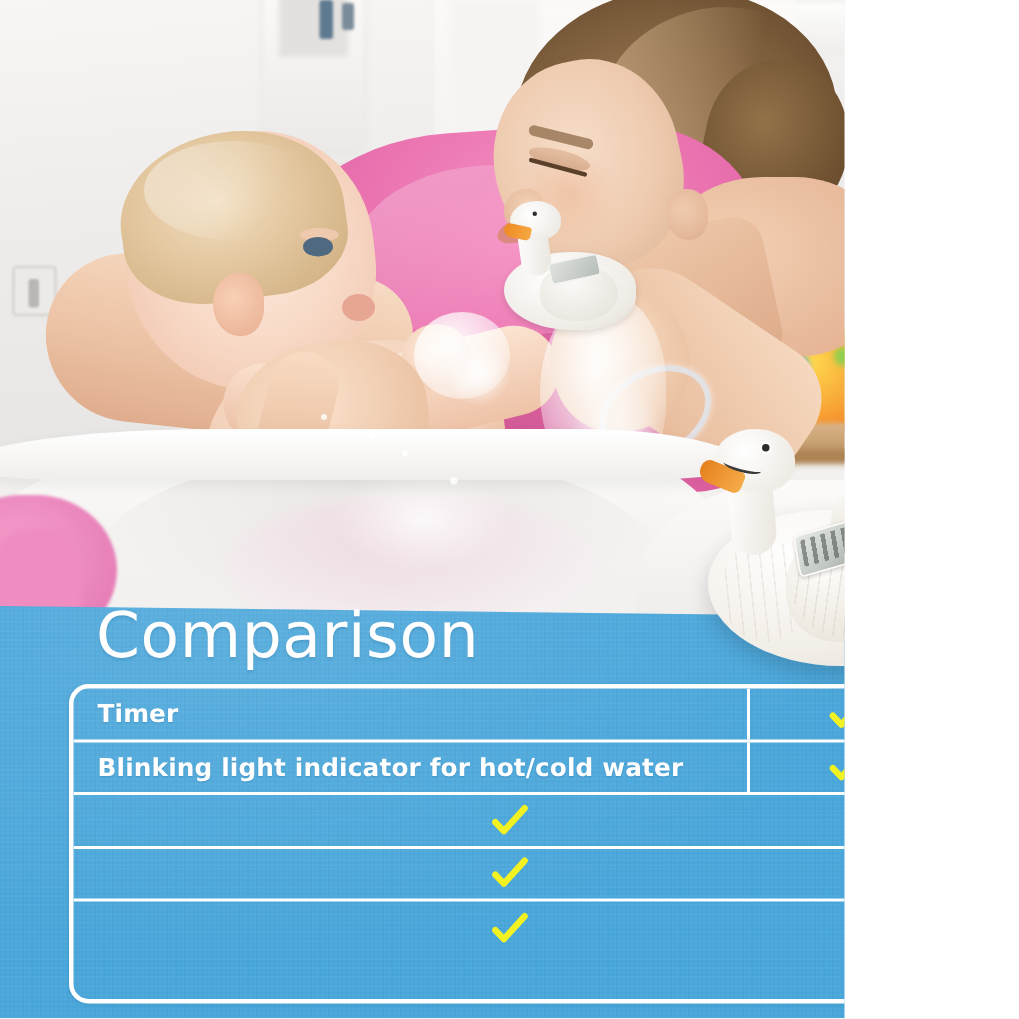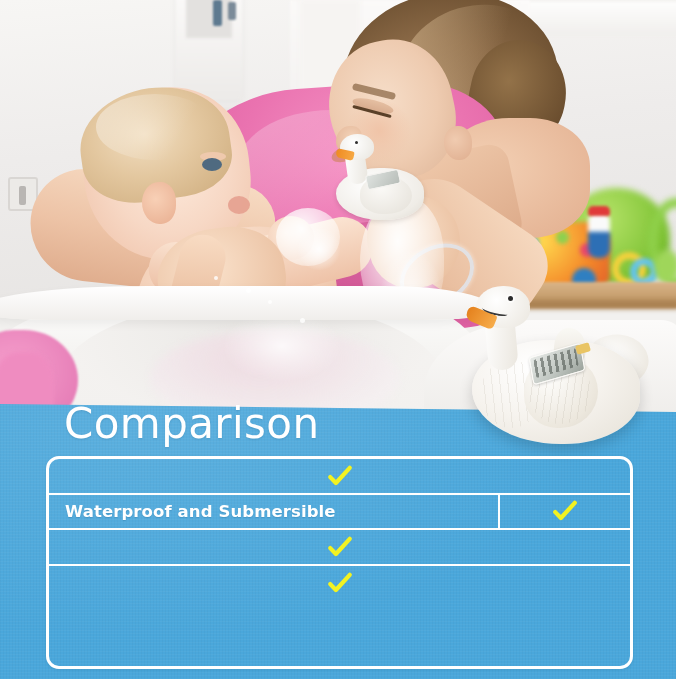--- a/index.html
+++ b/index.html
@@ -2,21 +2,21 @@
 <html><head>
 <meta charset="utf-8">
 <style>
   * { margin:0; padding:0; box-sizing:border-box; }
   html,body { width:679px; height:679px; overflow:hidden; }
   body {
     font-family:"Liberation Sans", sans-serif;
     background:#fff;
     position:relative;
   }
-  #stage { position:absolute; inset:0; width:676px; height:679px; overflow:hidden; }
+  #stage { position:absolute; inset:0; width:563px; height:679px; overflow:hidden; }
 
   
   .photo { position:absolute; left:0; top:0; width:679px; height:430px; overflow:hidden;
            background:#f2f1ef; }
 
   
   .wall { position:absolute; left:0; top:0; width:679px; height:300px;
           background:linear-gradient(175deg,#f7f6f4 0%,#eeeceb 45%,#e6e4e2 100%); }
   .wall-panel-a { position:absolute; left:176px; top:-10px; width:66px; height:110px;
                   background:linear-gradient(180deg,#fbfaf9,#eceae8); border-radius:3px;
@@ -435,29 +435,32 @@
     <div class="swanBig-fin"></div>
     <div class="swanBig-wing"></div>
     <div class="swanBig-wing-lines"></div>
     <div class="swanBig-disp"></div>
     <div class="swanBig-disp-seg"></div>
     <div class="swanBig-disp-btn"></div>
   </div>
 
   <div class="table" id="comparison-table">
       <div class="row">
+        <div class="cell-label">
+          <span>Timer</span>
+        </div>
         <div class="cell-check">
           <svg class="check" viewBox="0 0 28 28">
             <path d="M3.5 15.2 L9.6 21.6 L24.5 5.2" fill="none" stroke="#f2f222" stroke-width="4.6" stroke-linecap="round" stroke-linejoin="round"></path>
           </svg>
         </div>
       </div>
       <div class="row">
         <div class="cell-label">
-          <span>Waterproof and Submersible</span>
+          <span>Blinking light indicator for hot/cold water</span>
         </div>
         <div class="cell-check">
           <svg class="check" viewBox="0 0 28 28">
             <path d="M3.5 15.2 L9.6 21.6 L24.5 5.2" fill="none" stroke="#f2f222" stroke-width="4.6" stroke-linecap="round" stroke-linejoin="round"></path>
           </svg>
         </div>
       </div>
       <div class="row">
         <div class="cell-check">
           <svg class="check" viewBox="0 0 28 28">
@@ -465,15 +468,22 @@
           </svg>
         </div>
       </div>
       <div class="row">
         <div class="cell-check">
           <svg class="check" viewBox="0 0 28 28">
             <path d="M3.5 15.2 L9.6 21.6 L24.5 5.2" fill="none" stroke="#f2f222" stroke-width="4.6" stroke-linecap="round" stroke-linejoin="round"></path>
           </svg>
         </div>
       </div>
+      <div class="row">
+        <div class="cell-check">
+          <svg class="check" viewBox="0 0 28 28">
+            <path d="M3.5 15.2 L9.6 21.6 L24.5 5.2" fill="none" stroke="#f2f222" stroke-width="4.6" stroke-linecap="round" stroke-linejoin="round"></path>
+          </svg>
+        </div>
+      </div>
     </div>
 
 </div>
 
 </body></html>

